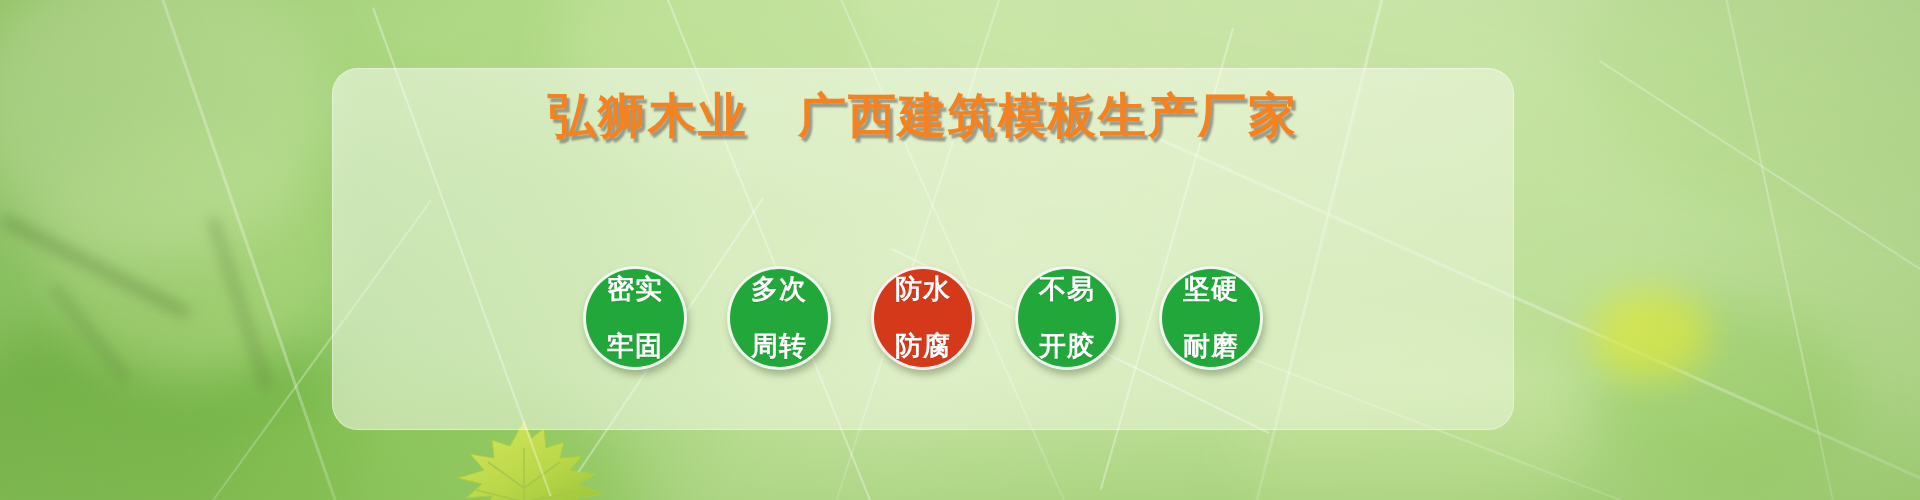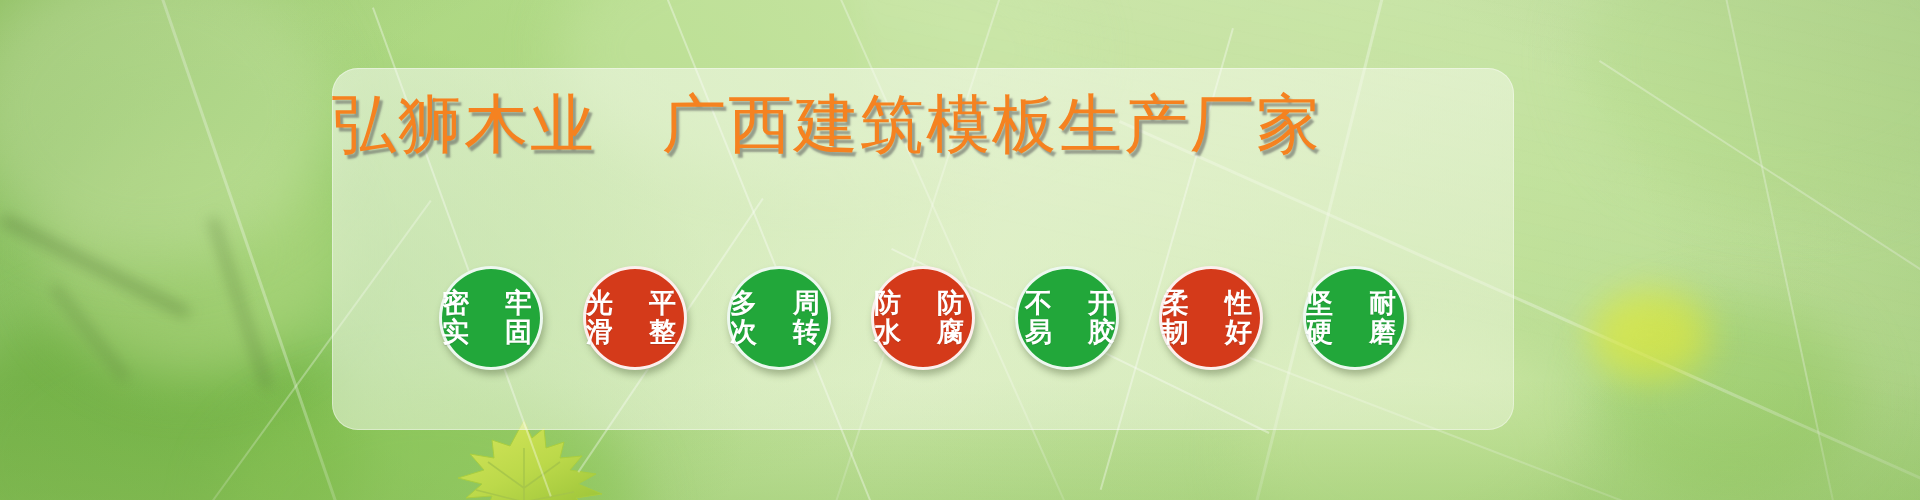--- a/index.html
+++ b/index.html
@@ -83,21 +83,22 @@
   .p-streak{position:absolute;background:rgba(255,255,255,.35);transform-origin:0 0;}
   .ps1{left:40px; top:-60px; width:2px;height:520px;transform:rotate(-20deg);}
   .ps2{left:330px;top:-80px; width:2px;height:560px;transform:rotate(-22deg);}
   .ps3{left:430px;top:130px; width:2px;height:330px;transform:rotate(34deg);}
   .ps4{left:560px;top:180px; width:420px;height:2px;transform:rotate(26deg);}
   .ps5{left:900px;top:-40px; width:2px;height:480px;transform:rotate(16deg);}
 
   
   #headline{
     position:absolute;left:0;right:0;top:24px;
-    font-size:64px;line-height:1;font-weight:normal;letter-spacing:2px;
+    text-align:center;
+    font-size:48px;line-height:1;font-weight:bold;letter-spacing:2px;
     color:#f58220;
     text-shadow:3px 4px 2px rgba(90,90,90,.55);
     white-space:pre;
   }
 
   
   #subtitle{
     position:absolute;left:0;right:0;top:128px;
     text-align:center;
     font-size:29px;line-height:1;font-weight:normal;letter-spacing:1px;
@@ -107,21 +108,21 @@
 
   
   #badges{
     position:absolute;left:0;right:0;top:198px;
     display:flex;justify-content:center;align-items:flex-start;
     gap:40px;
   }
   .badge{
     position:relative;
     width:98px;height:98px;border-radius:50%;
-    display:flex;align-items:center;justify-content:center;
+    display:flex;flex-direction:column;align-items:center;justify-content:center;
     color:#fff;font-size:27px;font-weight:bold;line-height:1.06;
     letter-spacing:1px;
     border:3px solid rgba(255,255,255,.92);
     box-shadow:2px 5px 7px rgba(70,90,50,.38);
     text-shadow:0 1px 1px rgba(0,0,0,.12);
     gap:28px;
   }
   .badge .ln{display:block;}
 
   
@@ -199,39 +200,31 @@
     <div class="p-streak ps5"></div>
 
     <div id="headline">弘狮木业　广西建筑模板生产厂家</div>
 
 
     <div id="badges">
         <div class="badge" style="background: rgb(34, 167, 58);">
           <span class="ln">密实</span>
           <span class="ln">牢固</span>
         </div>
-        <div class="badge" style="background: rgb(212, 58, 26);">
-          <span class="ln">光滑</span>
-          <span class="ln">平整</span>
-        </div>
         <div class="badge" style="background: rgb(34, 167, 58);">
           <span class="ln">多次</span>
           <span class="ln">周转</span>
         </div>
         <div class="badge" style="background: rgb(212, 58, 26); align-items: center;">
           <span class="ln">防水</span>
           <span class="ln">防腐</span>
         </div>
         <div class="badge" style="background: rgb(34, 167, 58); text-align: right;">
           <span class="ln">不易</span>
           <span class="ln">开胶</span>
         </div>
-        <div class="badge" style="background: rgb(212, 58, 26);">
-          <span class="ln">柔韧</span>
-          <span class="ln">性好</span>
-        </div>
         <div class="badge" style="background: rgb(34, 167, 58);">
           <span class="ln">坚硬</span>
           <span class="ln">耐磨</span>
         </div>
       </div>
   </div>
 </div>
 
 </body></html>

